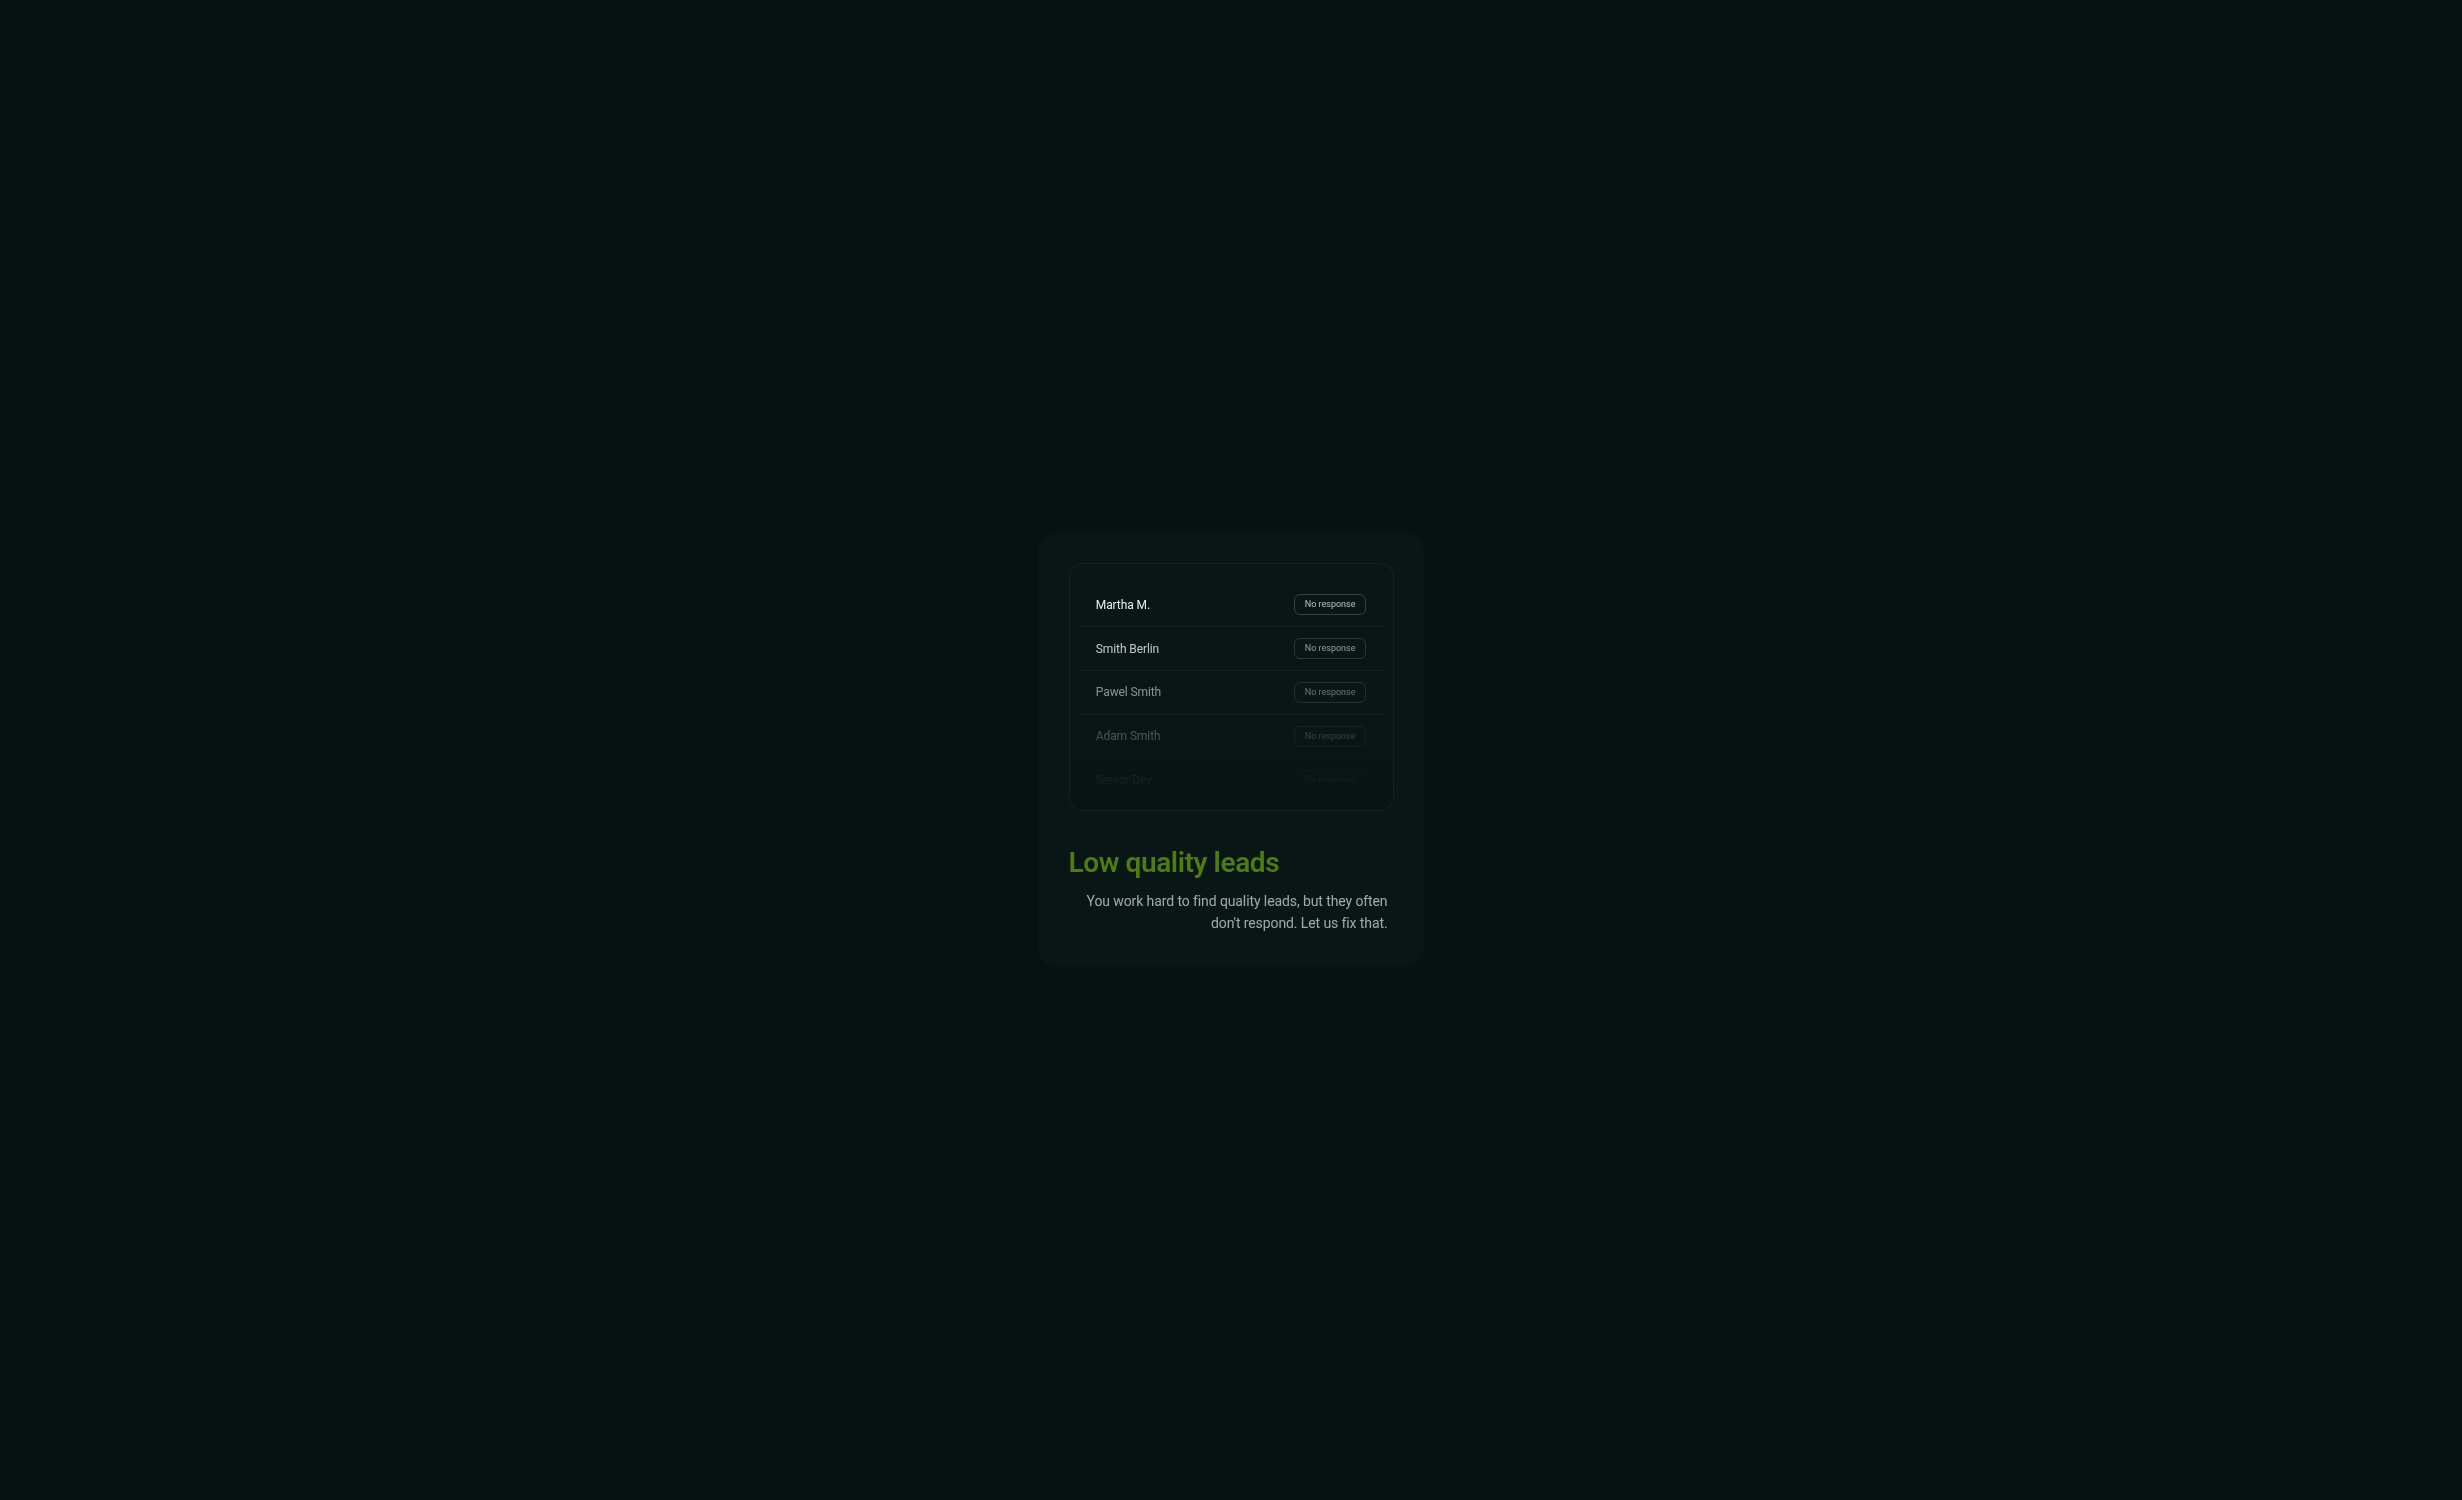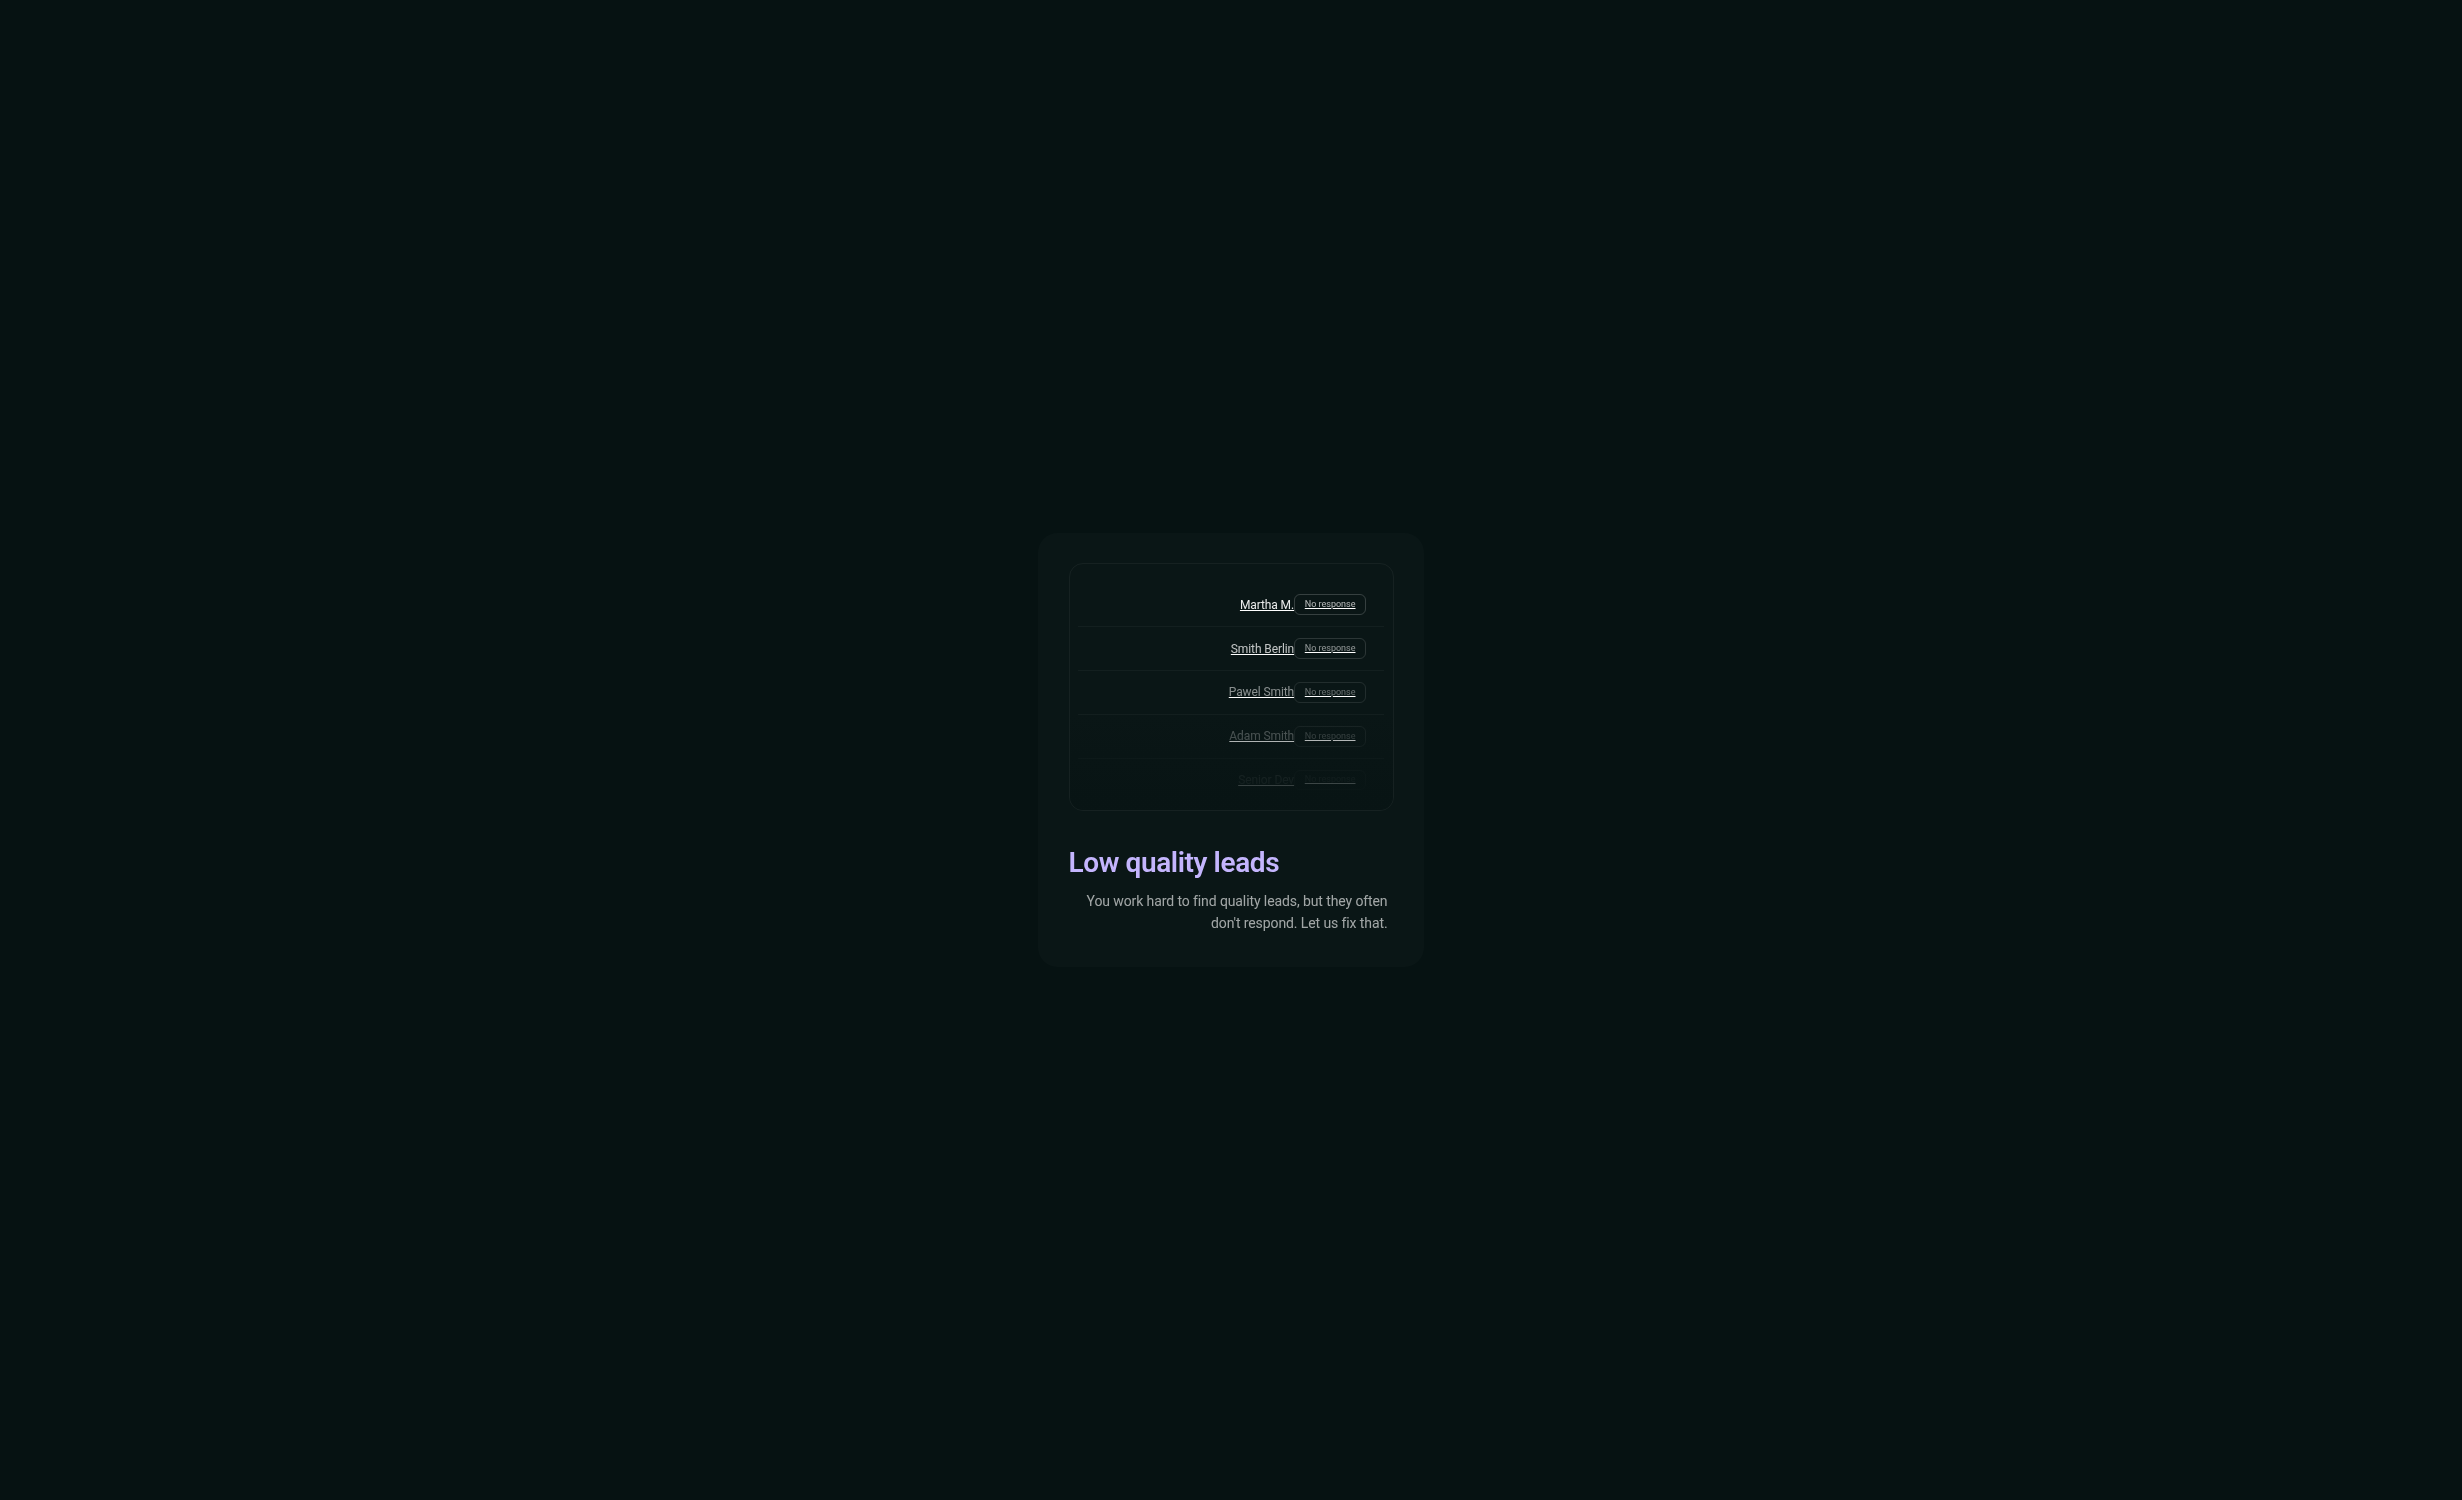--- a/index.html
+++ b/index.html
@@ -37,25 +37,24 @@
     content: "";
     position: absolute;
     left: 0; right: 0; bottom: 0;
     height: 97px;
     background: linear-gradient(to bottom, rgba(6,18,18,0) 0%, rgba(8,20,20,0.92) 85%);
     pointer-events: none;
   }
   .lead-row {
     display: flex;
     align-items: center;
-    justify-content: flex-end;
+    justify-content: space-between;
     padding: 11px 18px;
     border-bottom: 0.7px solid rgba(255,255,255,0.04);
     transition: opacity 0.2s;
-    text-decoration: underline;
   }
   .lead-row:last-child {
     border-bottom: none;
   }
   .lead-name {
     font-size: 12px;
     color: rgba(255,255,255,0.92);
     letter-spacing: -0.1px;
   }
   .status-pill {
@@ -77,21 +76,21 @@
   .fade-3 .lead-name { color: rgba(255,255,255,0.34); }
   .fade-3 .status-pill { color: rgba(255,255,255,0.24); border-color: rgba(255,255,255,0.07); }
   .fade-4 .lead-name { color: rgba(255,255,255,0.20); }
   .fade-4 .status-pill { color: rgba(255,255,255,0.14); border-color: rgba(255,255,255,0.05); }
 
   .heading {
     margin-top: 35px;
     font-size: 28px;
     font-weight: 600;
     letter-spacing: -0.4px;
-    color: #c4b5fd;
+    color: #4d7c0f;
   }
   .subtext {
     margin-top: 12.5px;
     font-size: 14px;
     line-height: 1.55;
     color: rgba(255,255,255,0.62);
     letter-spacing: -0.1px;
     max-width: 319px;
     text-align: right;
   }

